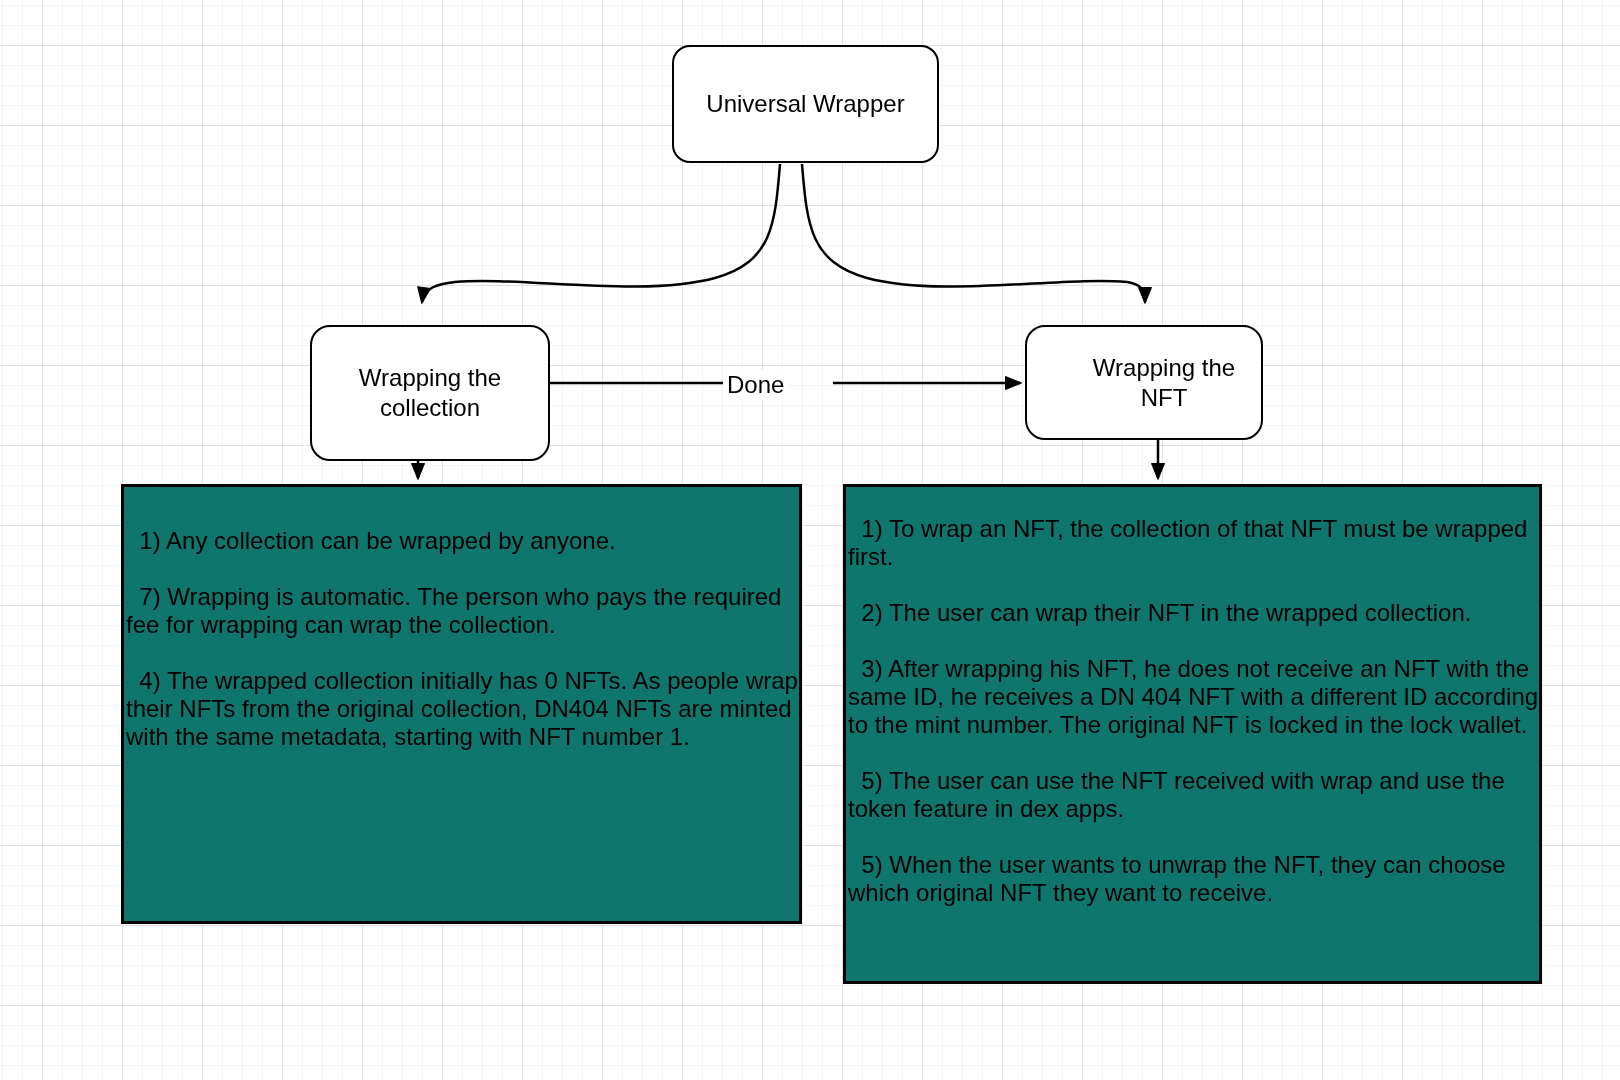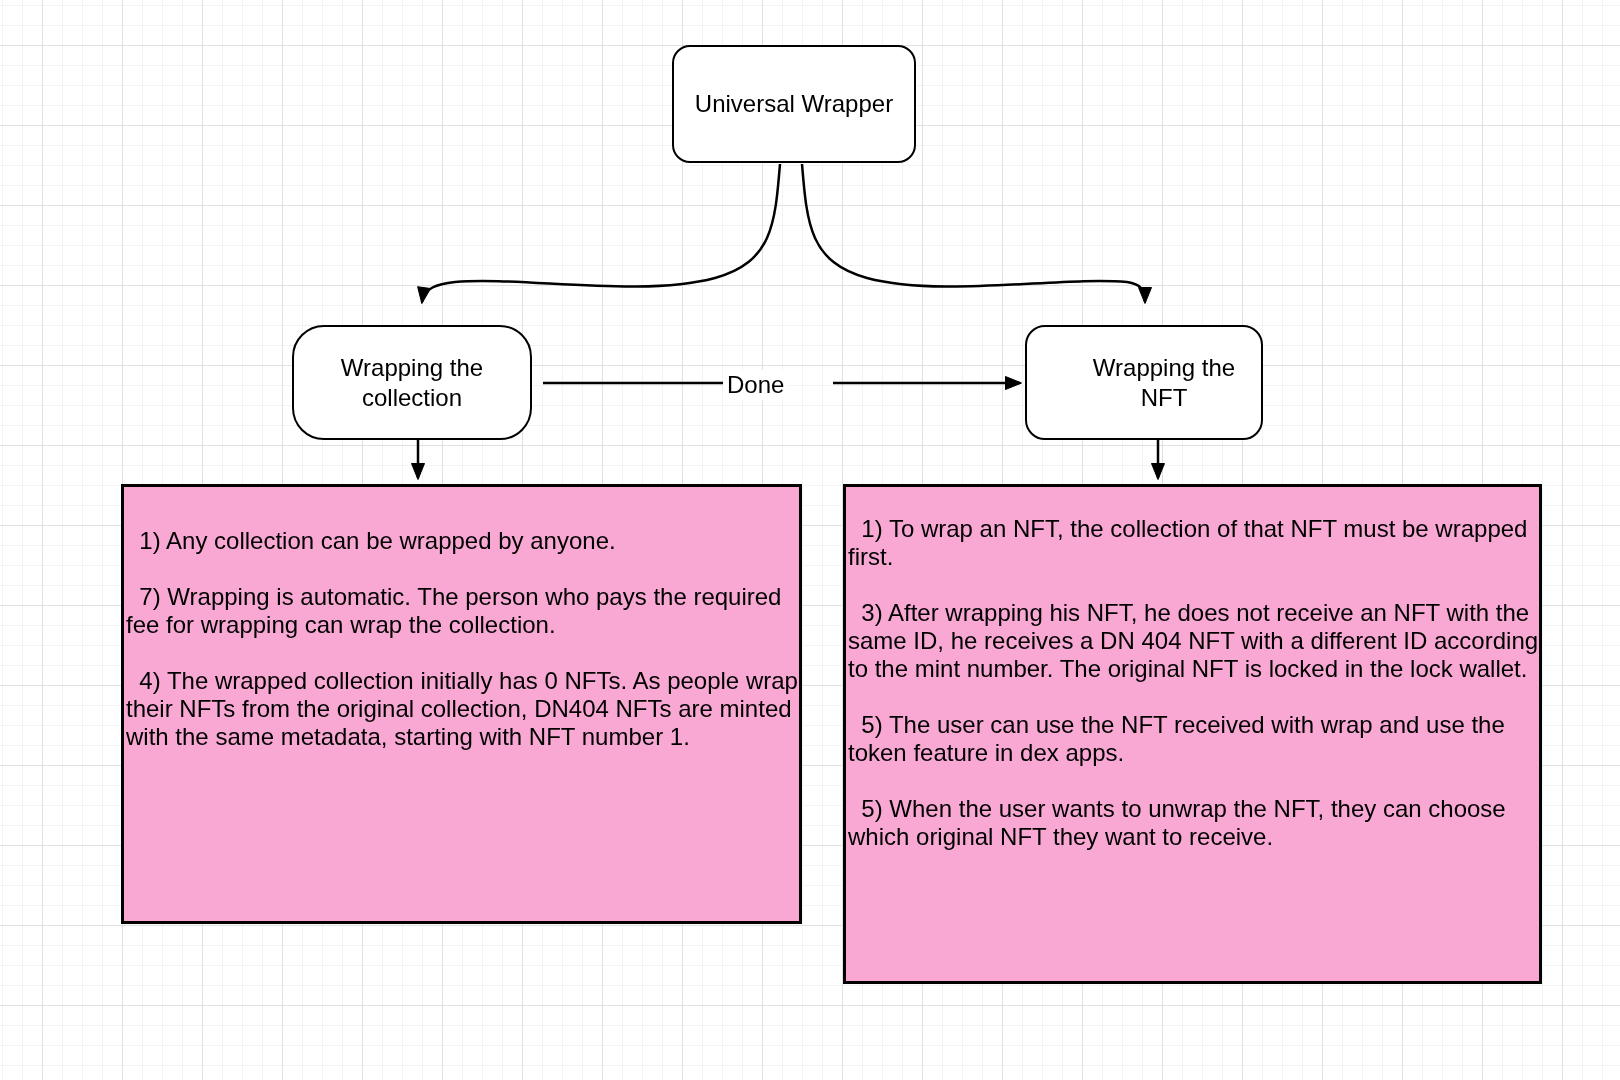--- a/index.html
+++ b/index.html
@@ -34,34 +34,34 @@
     display: flex;
     align-items: center;
     justify-content: center;
     text-align: center;
     font-size: 24px;
     line-height: 30px;
     white-space: pre-line;
     box-sizing: border-box;
   }
   .node.rounded { border-radius: 20px; }
-  #node-root   { left: 672px; top: 45px;  width: 244px; height: 118px; border-radius: 18px; }
-  #node-left   { left: 292px; top: 325px; width: 240px; height: 115px; border-radius: 32px; }
+  #node-root   { left: 672px; top: 45px;  width: 267px; height: 118px; border-radius: 18px; }
+  #node-left   { left: 310px; top: 325px; width: 240px; height: 136px; }
   #node-right  { left: 1025px; top: 325px; width: 238px; height: 115px; padding-left: 40px; }
   .edge-label {
     position: absolute;
     left: 723px; top: 370px;
     background: #ffffff;
     font-size: 24px;
     line-height: 30px;
     padding: 0 4px;
   }
   .panel {
     position: absolute;
-    background: #f9a8d4;
+    background: #0f766e;
     border: 3px solid #000;
     box-sizing: border-box;
     font-size: 24px;
     line-height: 28px;
     overflow: hidden;
   }
   #panel-left  { left: 121px; top: 484px; width: 681px; height: 440px; padding: 40px 2px 0 2px; }
   #panel-right { left: 843px; top: 484px; width: 699px; height: 500px; padding: 28px 2px 0 2px; }
   .panel p {
     margin: 0 0 28px 0;
@@ -111,20 +111,21 @@
   <p>  7) Wrapping is automatic. The person who pays the required
 fee for wrapping can wrap the collection.</p>
   <p>  4) The wrapped collection initially has 0 NFTs. As people wrap
 their NFTs from the original collection, DN404 NFTs are minted
 with the same metadata, starting with NFT number 1.</p>
 </div>
 
 <div id="panel-right" class="panel">
   <p>  1) To wrap an NFT, the collection of that NFT must be wrapped
 first.</p>
+  <p>  2) The user can wrap their NFT in the wrapped collection.</p>
   <p>  3) After wrapping his NFT, he does not receive an NFT with the
 same ID, he receives a DN 404 NFT with a different ID according
 to the mint number. The original NFT is locked in the lock wallet.</p>
   <p>  5) The user can use the NFT received with wrap and use the
 token feature in dex apps.</p>
   <p>  5) When the user wants to unwrap the NFT, they can choose
 which original NFT they want to receive.</p>
 </div>
 
 </body></html>

